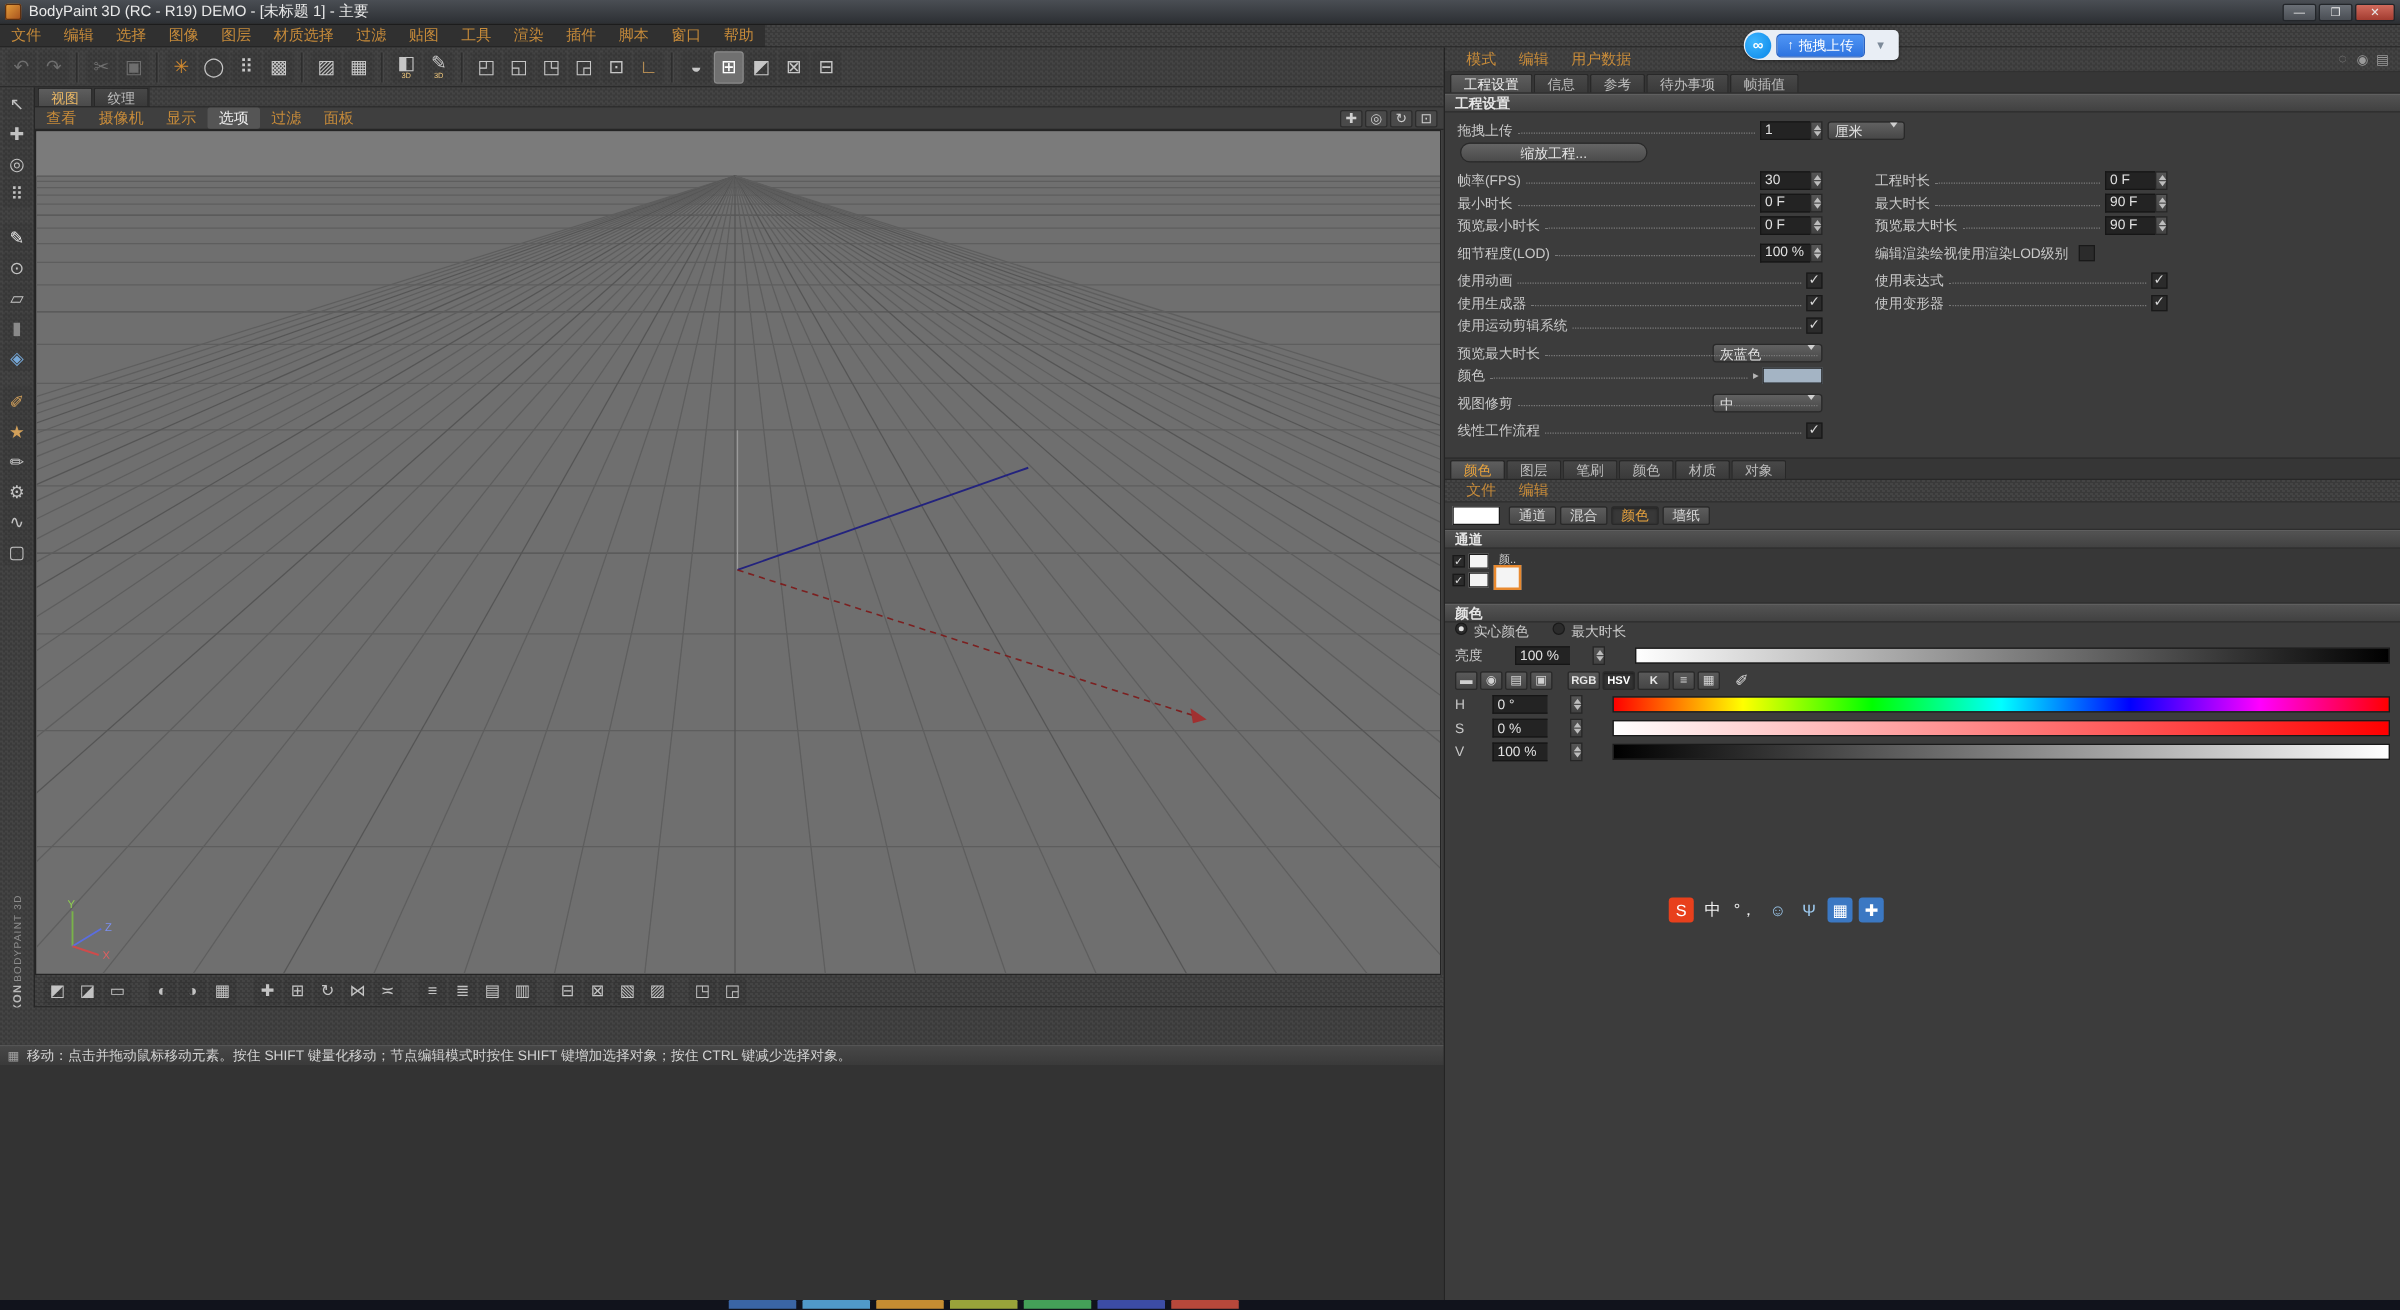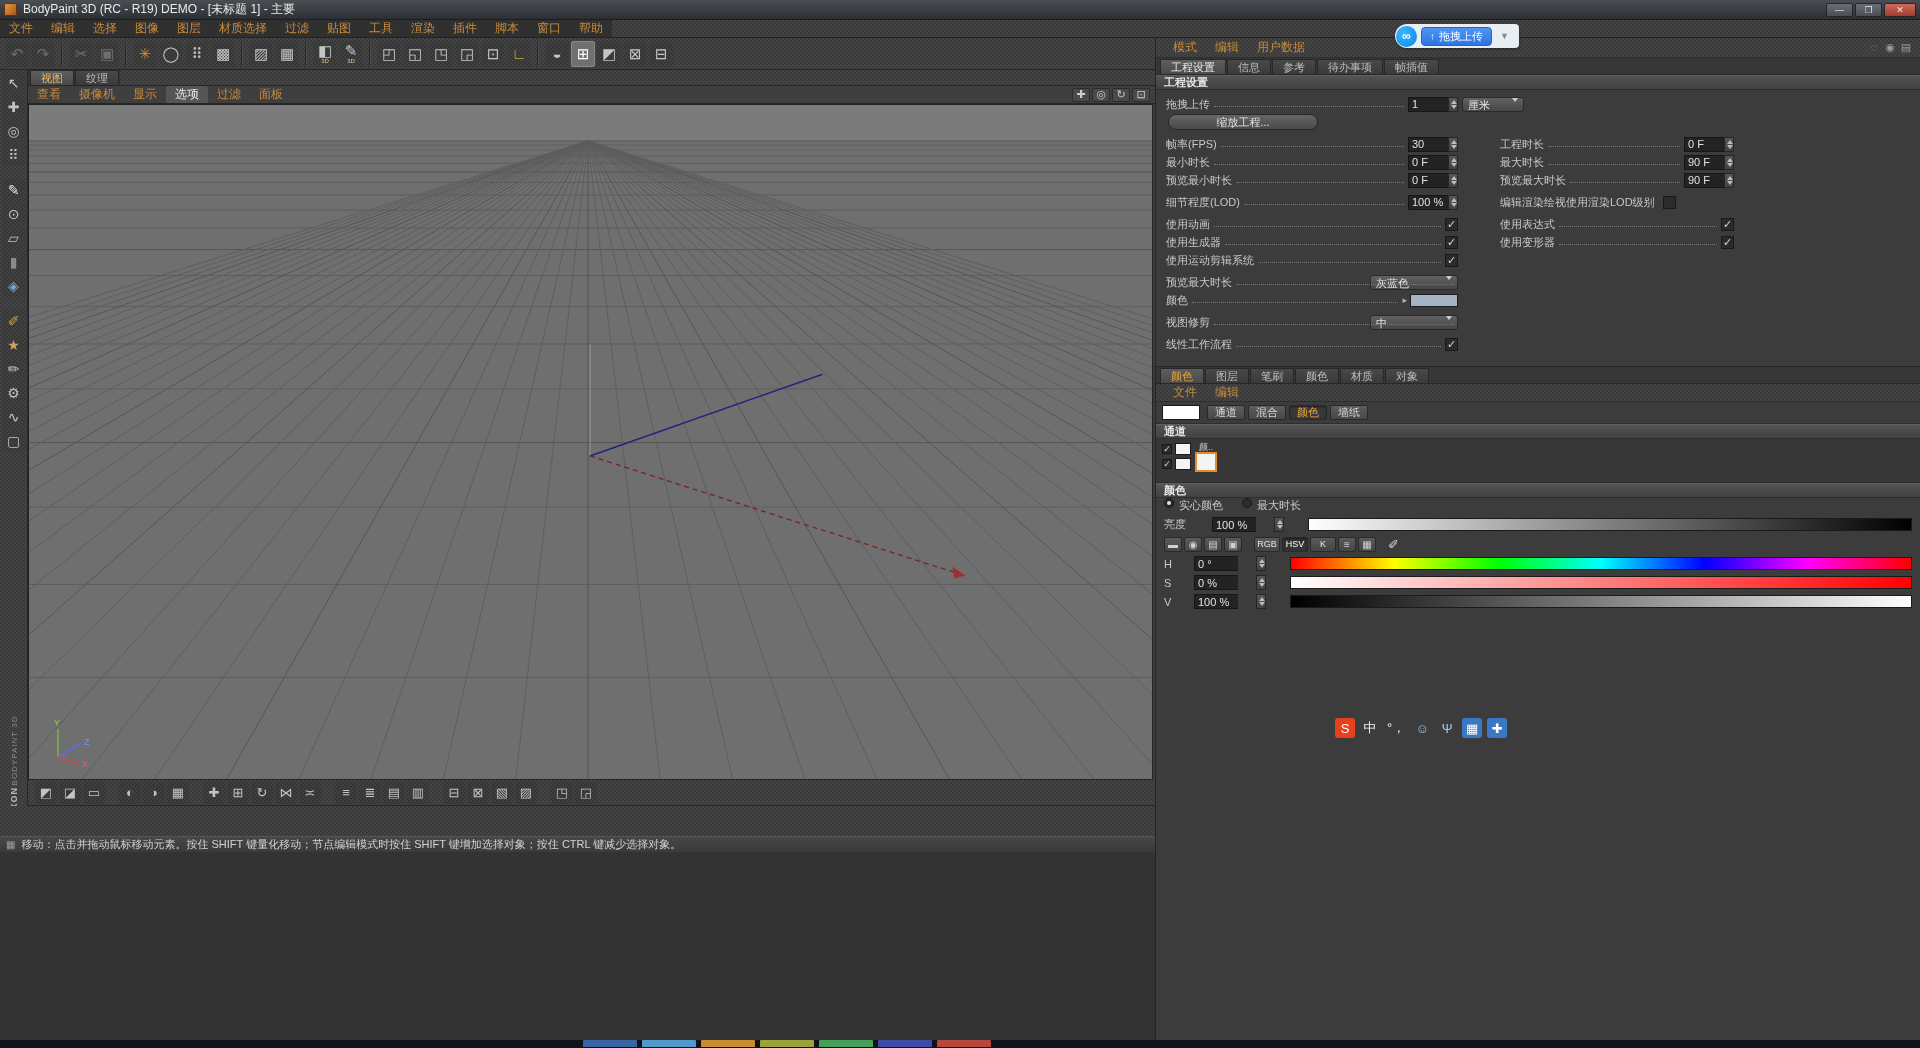--- a/index.html
+++ b/index.html
@@ -119,21 +119,21 @@
   .slider-row{display:flex;align-items:center;height:19px;padding:0 8px;gap:18px}
   .slider-row .sl{color:#c9c9c9;font-size:11px;width:12px}
   .slider-row .sl.wide-l{width:30px}
   .gradbar{flex:1;height:13px;border:1px solid #1a1a1a;margin-left:6px}
   .grad-bright{background:linear-gradient(to right,#ffffff,#000000)}
   .grad-h{background:linear-gradient(to right,#f00,#ff0,#0f0,#0ff,#00f,#f0f,#f00)}
   .grad-s{background:linear-gradient(to right,#fff,#f00)}
   .grad-v{background:linear-gradient(to right,#000,#fff)}
   .cm-icons{display:flex;align-items:center;height:20px;padding:0 8px;gap:2px}
   .cmicon{width:18px;height:15px;display:flex;align-items:center;justify-content:center;background:linear-gradient(#5a5a5a,#454545);border:1px solid #292929;border-radius:2px;color:#d0d0d0;font-size:10px}
-  .cmtext{width:26px;height:15px;display:flex;align-items:center;justify-content:center;background:linear-gradient(#5a5a5a,#454545);border:1px solid #292929;border-radius:2px;color:#e6e6e6;font-size:9px;font-weight:normal}
+  .cmtext{width:26px;height:15px;display:flex;align-items:center;justify-content:center;background:linear-gradient(#5a5a5a,#454545);border:1px solid #292929;border-radius:2px;color:#e6e6e6;font-size:9px;font-weight:bold}
   .cmtext.active{background:#333;color:#fff;box-shadow:inset 0 1px 2px #1c1c1c}
   .cm-eyedrop{margin-left:10px;color:#d8d8d8;font-size:13px;background:none;border:none}
   
   #baidu{position:absolute;left:1395px;top:24px;height:24px;display:flex;align-items:center;background:#e9eef5;border-radius:12px 4px 4px 12px;padding:1px 6px 1px 1px;gap:4px;box-shadow:0 1px 3px rgba(0,0,0,.4)}
   .bd-logo{width:21px;height:21px;border-radius:50%;background:radial-gradient(circle at 35% 35%,#3db6ff,#0a86e8);color:#fff;font-size:12px;font-weight:bold;display:flex;align-items:center;justify-content:center}
   .bd-btn{height:19px;background:linear-gradient(#4f95f5,#2e74e0);border:1px solid #2a62c0;border-radius:4px;color:#fff;font-size:11px;display:flex;align-items:center;padding:0 8px;gap:4px}
   .bd-up{font-size:10px}
   .bd-caret{color:#7d8a99;font-size:9px;padding:0 4px}
   #ime{position:absolute;left:1335px;top:718px;display:flex;align-items:center;gap:5px}
   .ime-item{min-width:20px;height:20px;border-radius:3px;display:flex;align-items:center;justify-content:center;font-size:13px;padding:0 2px}

